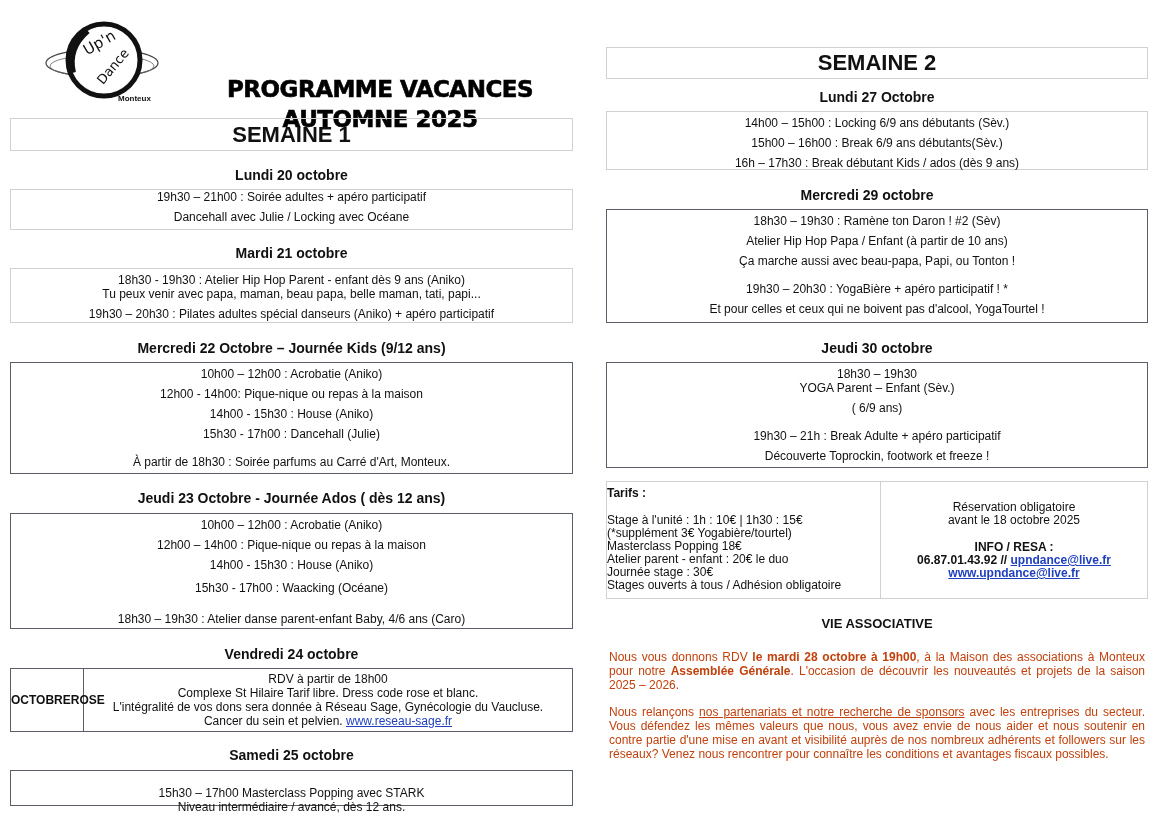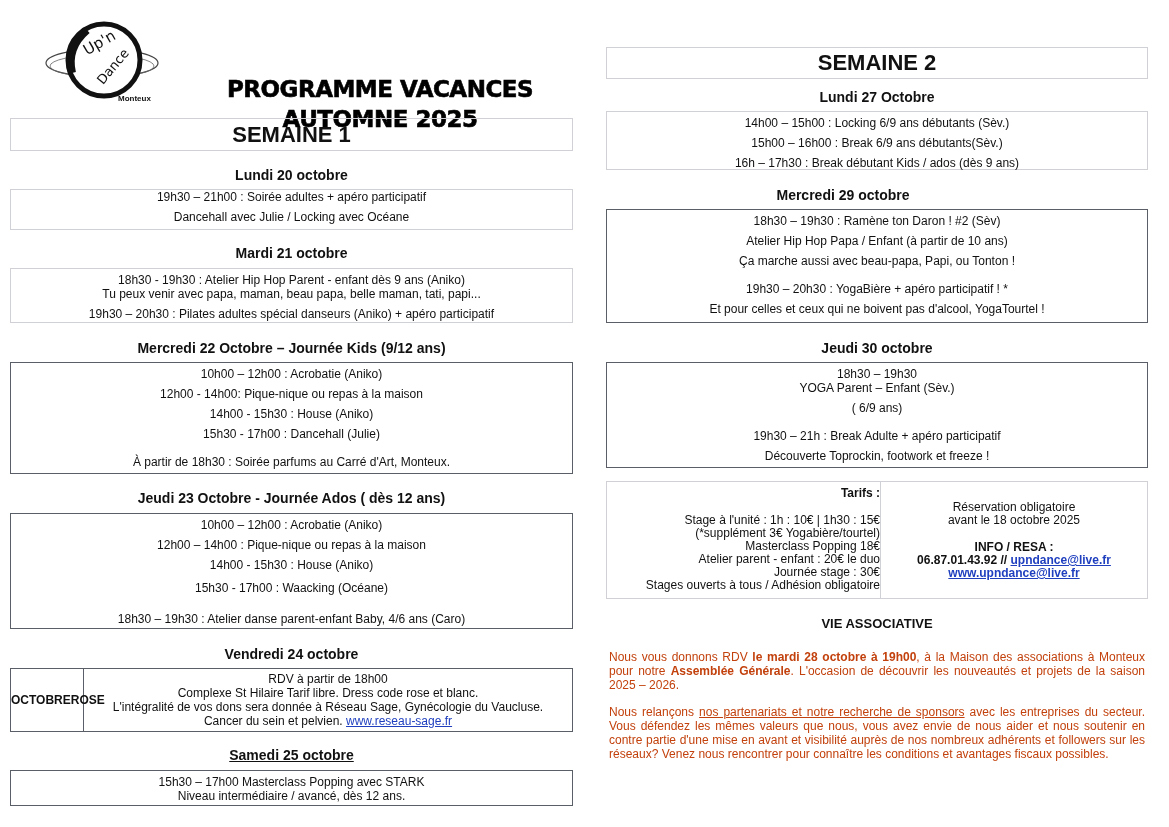--- a/index.html
+++ b/index.html
@@ -31,21 +31,21 @@
   .gap6 { height: 6px; }
   .gap14 { height: 14px; }
   a.link { color: #1f3fbf; text-decoration: underline; }
   .rose-table { display: flex; border: 1.5px solid #5a5e66; }
   .rose-label {
     width: 73px; border-right: 1.5px solid #5a5e66; font-weight: bold; font-size: 12px;
     display: flex; align-items: center; justify-content: space-between; line-height: 15px;
   }
   .rose-content { flex: 1; text-align: center; font-size: 12px; line-height: 14px; padding-top: 3px; }
   .tarif-table { display: flex; border: 1.5px solid #cfd1d6; font-size: 12px; line-height: 13px; }
-  .tarif-left { width: 274px; border-right: 1.5px solid #cfd1d6; text-align: right; padding-top: 5px; }
+  .tarif-left { width: 274px; border-right: 1.5px solid #cfd1d6; text-align: left; padding-top: 5px; }
   .tarif-right { flex: 1; text-align: center; padding-top: 19px; }
   .vie-title { text-align: center; font-weight: bold; font-size: 13px; }
   .vie-p { font-size: 12px; line-height: 14px; text-align: justify; color: #c2410c; }
   .u { text-decoration: underline; }
 </style>
 </head>
 <body>
 
 <div class="abs logo">
   <svg width="125" height="88" viewBox="0 0 125 88">
@@ -117,38 +117,38 @@
     <p>RDV à partir de 18h00</p>
     <p>Complexe St Hilaire Tarif libre. Dress code rose et blanc.</p>
     <p>L'intégralité de vos dons sera donnée à Réseau Sage, Gynécologie du Vaucluse.</p>
     <p>
       <span>Cancer du sein et pelvien.</span>
       <a class="link">www.reseau-sage.fr</a>
     </p>
   </div>
 </div>
 
-<div class="abs day-title" style="left:10px;top:747px;width:563px;text-decoration:underline;">Samedi 25 octobre</div>
-<div class="abs box dark" style="left:10px;top:770px;width:563px;height:36px;padding-top:4px;">
+<div class="abs day-title" style="left:10px;top:747px;width:563px;">Samedi 25 octobre</div>
+<div class="abs box dark" style="left:10px;top:770px;width:563px;height:36px;padding-top:15px;">
   <p>15h30 – 17h00 Masterclass Popping avec STARK</p>
   <p>Niveau intermédiaire / avancé, dès 12 ans.</p>
 </div>
 
 <div class="abs week-box" style="left:606px;top:47px;width:542px;height:32px;">SEMAINE 2</div>
 
 <div class="abs day-title" style="left:606px;top:89px;width:542px;">Lundi 27 Octobre</div>
 <div class="abs box light" style="left:606px;top:111px;width:542px;height:59px;padding-top:4px;">
   <p>14h00 – 15h00 : Locking 6/9 ans débutants (Sèv.)</p>
   <div class="gap6"></div>
   <p>15h00 – 16h00 : Break 6/9 ans débutants(Sèv.)</p>
   <div class="gap6"></div>
   <p>16h – 17h30 : Break débutant Kids / ados (dès 9 ans)</p>
 </div>
 
-<div class="abs day-title" style="left:572px;top:187px;width:542px;">Mercredi 29 octobre</div>
+<div class="abs day-title" style="left:596px;top:187px;width:542px;">Mercredi 29 octobre</div>
 <div class="abs box dark" style="left:606px;top:209px;width:542px;height:114px;padding-top:4px;">
   <p>18h30 – 19h30 : Ramène ton Daron ! #2 (Sèv)</p>
   <div class="gap6"></div>
   <p>Atelier Hip Hop Papa / Enfant (à partir de 10 ans)</p>
   <div class="gap6"></div>
   <p>Ça marche aussi avec beau-papa, Papi, ou Tonton !</p>
   <div class="gap14"></div>
   <p>19h30 – 20h30 : YogaBière + apéro participatif ! *</p>
   <div class="gap6"></div>
   <p>Et pour celles et ceux qui ne boivent pas d'alcool, YogaTourtel !</p>

